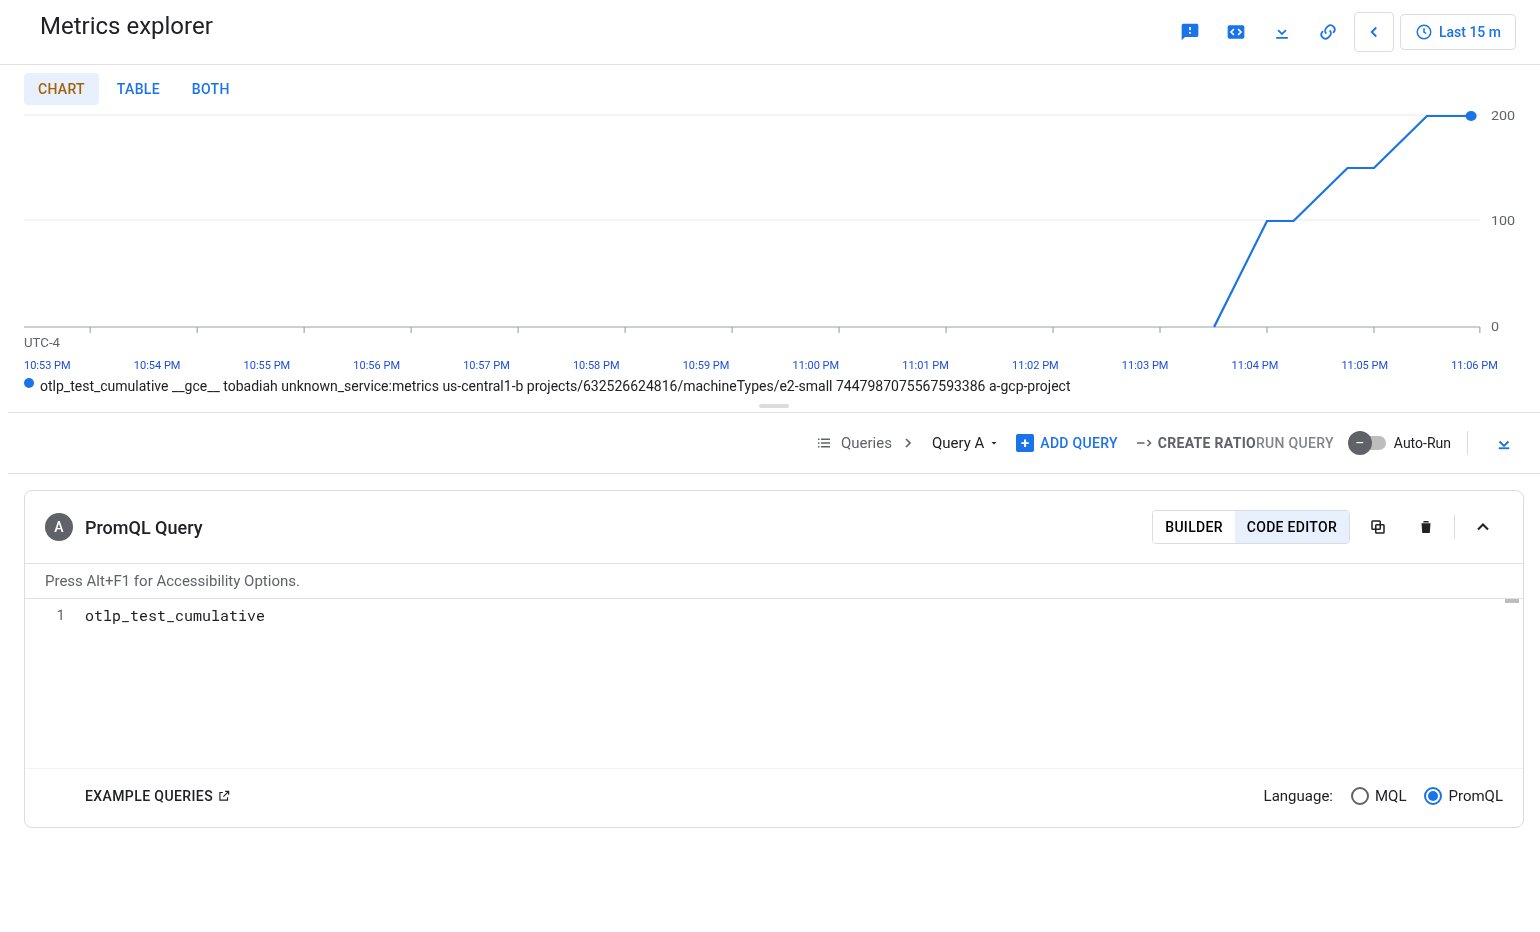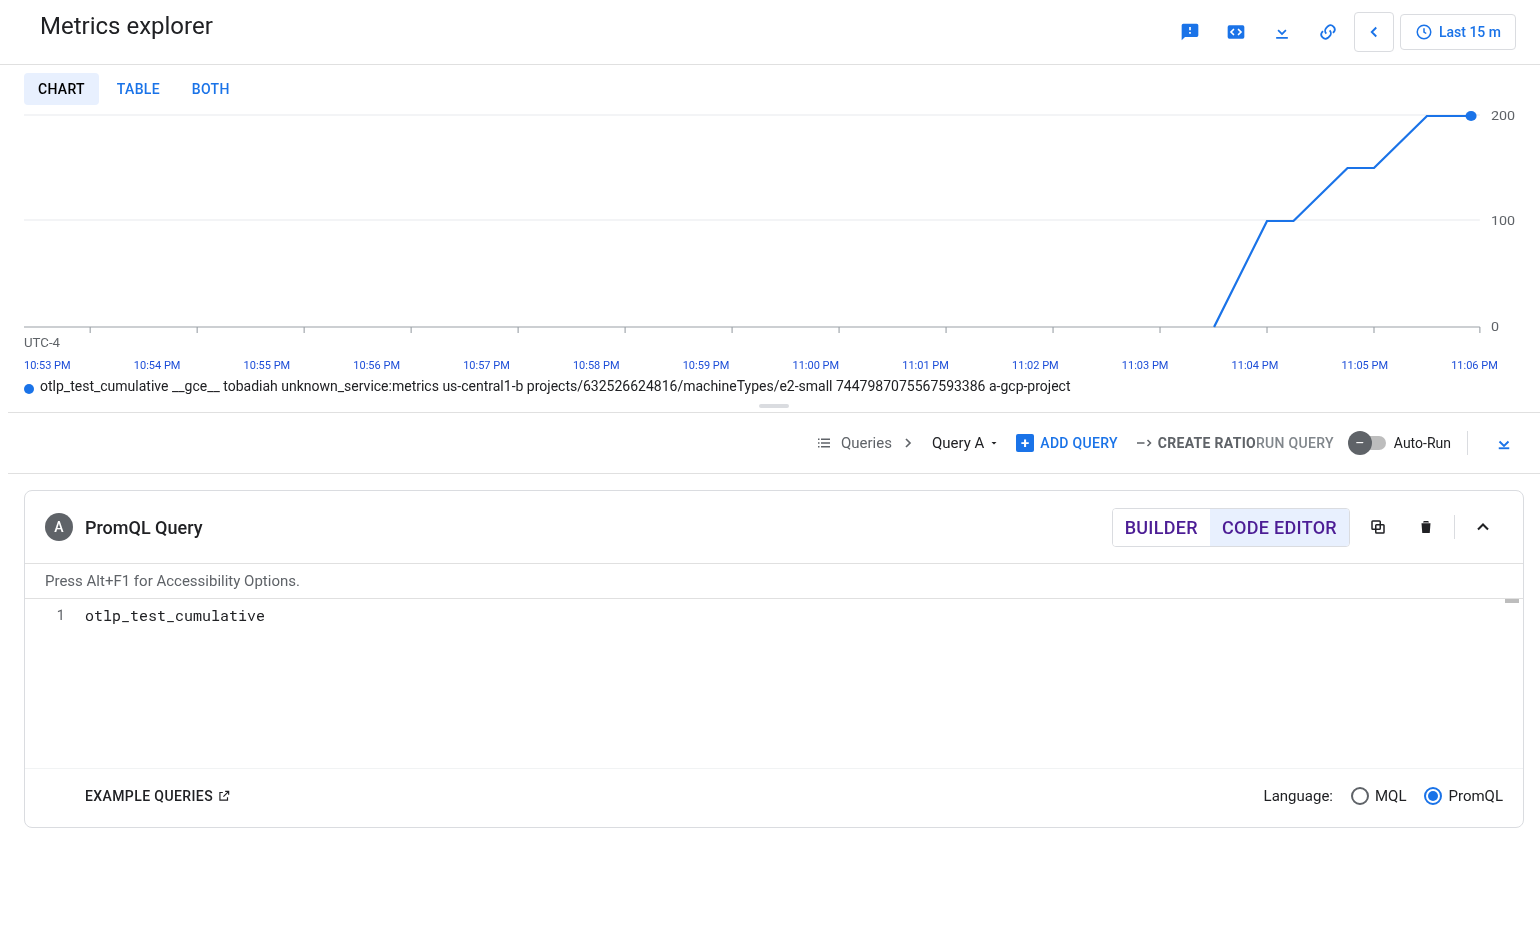--- a/index.html
+++ b/index.html
@@ -6,25 +6,25 @@
 body{background:#fff;color:#202124;font-size:14px}
 .topbar{display:flex;align-items:flex-start;justify-content:space-between;padding:12px 24px 12px 40px;border-bottom:1px solid #e0e0e0}
 .page-title{font-size:24px;font-weight:400;color:#202124}
 .top-actions{display:flex;align-items:center;gap:6px}
 .icon-btn{width:40px;height:40px;display:flex;align-items:center;justify-content:center;border:none;background:none;cursor:pointer;color:#1a73e8;border-radius:4px}
 .time-btn{display:flex;align-items:center;gap:6px;border:1px solid #dadce0;background:#fff;color:#1a73e8;padding:8px 14px;border-radius:4px;font-size:14px;font-weight:500;cursor:pointer}
 .nav-btn{width:40px;height:40px;display:flex;align-items:center;justify-content:center;border:1px solid #dadce0;background:#fff;color:#1a73e8;border-radius:4px;cursor:pointer}
 .main{padding-left:8px}
 .view-tabs{display:flex;gap:4px;padding:8px 16px 0 16px}
 .view-tab{padding:8px 14px;font-size:14px;font-weight:500;color:#1a73e8;background:none;border:none;cursor:pointer;border-radius:4px;letter-spacing:.3px}
-.view-tab.active{background:#e8f0fe;color:#000000}
+.view-tab.active{background:#e8f0fe;color:#a16207}
 .chart-area{position:relative;height:250px;margin:0 16px}
 .chart-svg{width:100%;height:100%;position:absolute;left:0;top:0}
 .x-ticks{display:flex;justify-content:space-between;padding:4px 42px 0 16px;font-size:11px;color:#1d4ed8}
-.legend{display:flex;align-items:flex-end;gap:6px;padding:6px 16px;font-size:14px;color:#202124}
+.legend{display:flex;align-items:flex-start;gap:6px;padding:6px 16px;font-size:14px;color:#202124}
 .legend-dot{width:10px;height:10px;border-radius:50%;background:#1a73e8}
 .drag-handle{display:flex;justify-content:center;padding:4px 0}
 .drag-pill{width:30px;height:4px;border-radius:2px;background:#dadce0}
 .query-toolbar{display:flex;align-items:center;justify-content:flex-end;padding:10px 16px;border-top:1px solid #e0e0e0;border-bottom:1px solid #e0e0e0}
 .qt-left{display:flex;align-items:center;gap:16px}
 .queries-crumb{display:flex;align-items:center;gap:8px;color:#5f6368;font-size:15px}
 .query-sel{display:flex;align-items:center;gap:4px;color:#202124;font-size:15px;cursor:pointer}
 .add-query{display:flex;align-items:center;gap:6px;color:#1a73e8;font-weight:500;font-size:14px;cursor:pointer;border:none;background:none;letter-spacing:.3px}
 .plus-box{width:18px;height:18px;background:#1a73e8;color:#fff;display:flex;align-items:center;justify-content:center;border-radius:2px;font-size:15px;font-weight:700}
 .create-ratio{display:flex;align-items:center;gap:6px;color:#5f6368;font-weight:700;font-size:14px;cursor:pointer;border:none;background:none;letter-spacing:.3px}
@@ -35,21 +35,21 @@
 .toggle-thumb{position:absolute;left:-2px;top:-5px;width:24px;height:24px;background:#5f6368;border-radius:50%;display:flex;align-items:center;justify-content:center;color:#fff;font-size:14px}
 .vdiv{width:1px;height:24px;background:#dadce0}
 .collapse-btn{color:#1a73e8;font-size:18px}
 .query-card{margin:16px;border:1px solid #dadce0;border-radius:8px;overflow:hidden}
 .qc-header{display:flex;align-items:center;justify-content:space-between;padding:16px 20px;border-bottom:1px solid #e0e0e0}
 .qc-left{display:flex;align-items:center;gap:12px}
 .badge-a{width:28px;height:28px;border-radius:50%;background:#5f6368;color:#fff;display:flex;align-items:center;justify-content:center;font-weight:500;font-size:14px}
 .qc-title{font-size:18px;font-weight:500}
 .qc-right{display:flex;align-items:center;gap:8px}
 .seg{display:flex;border:1px solid #dadce0;border-radius:4px;overflow:hidden}
-.seg-btn{padding:8px 12px;font-size:18px;font-weight:500;color:#4c1d95;background:#fff;border:none;cursor:pointer;letter-spacing:.3px}
+.seg-btn{padding:8px 12px;font-size:14px;font-weight:500;color:#000000;background:#fff;border:none;cursor:pointer;letter-spacing:.3px}
 .seg-btn.active{background:#e8f0fe}
 .acc-note{padding:8px 20px;color:#5f6368;font-size:15px}
 .code-editor{display:flex;border-top:1px solid #e0e0e0;min-height:170px;position:relative}
 .gutter{width:50px;text-align:right;padding:6px 10px 6px 0;color:#5f6368;font-family:"Roboto Mono",monospace;font-size:14px}
 .code-line{padding:6px 10px;font-family:"Roboto Mono",monospace;font-size:15px;color:#202124;flex:1}
 .code-scroll-marker{position:absolute;right:4px;top:0;width:14px;height:4px;background:#bdbdbd}
 .qc-footer{display:flex;align-items:center;justify-content:space-between;padding:18px 20px 22px 60px;border-top:1px solid #f1f3f4}
 .ex-q{font-size:14px;font-weight:500;letter-spacing:.4px;display:flex;align-items:center;gap:4px;cursor:pointer}
 .lang-sel{display:flex;align-items:flex-end;gap:18px;font-size:15px}
 .radio-wrap{display:flex;align-items:center;gap:6px;cursor:pointer}

